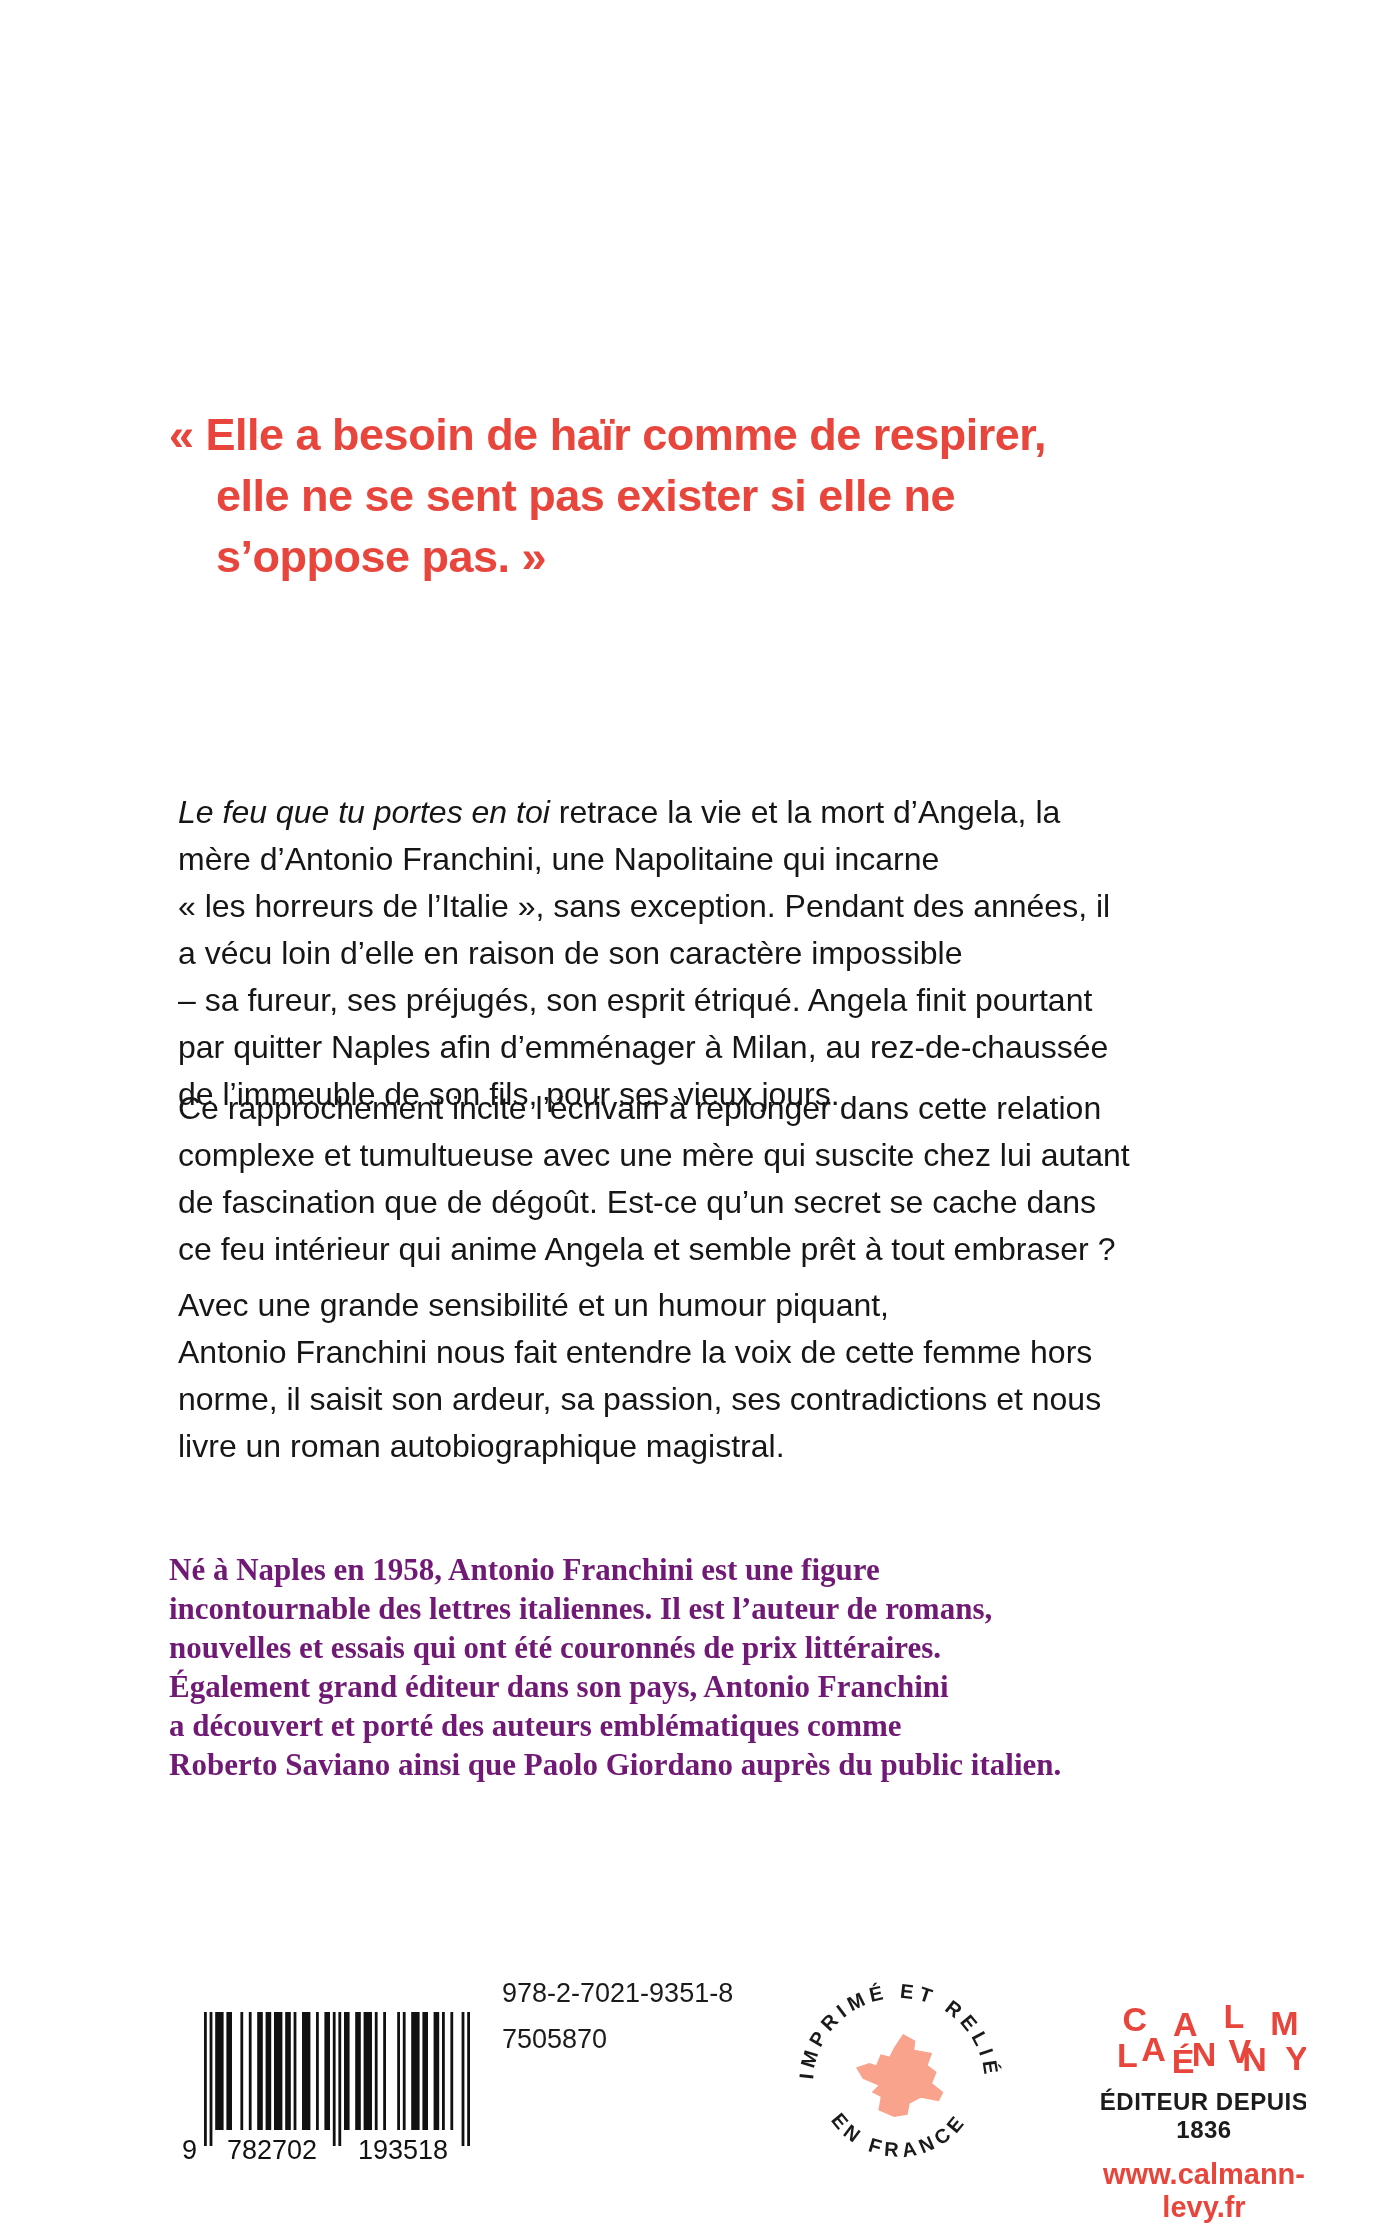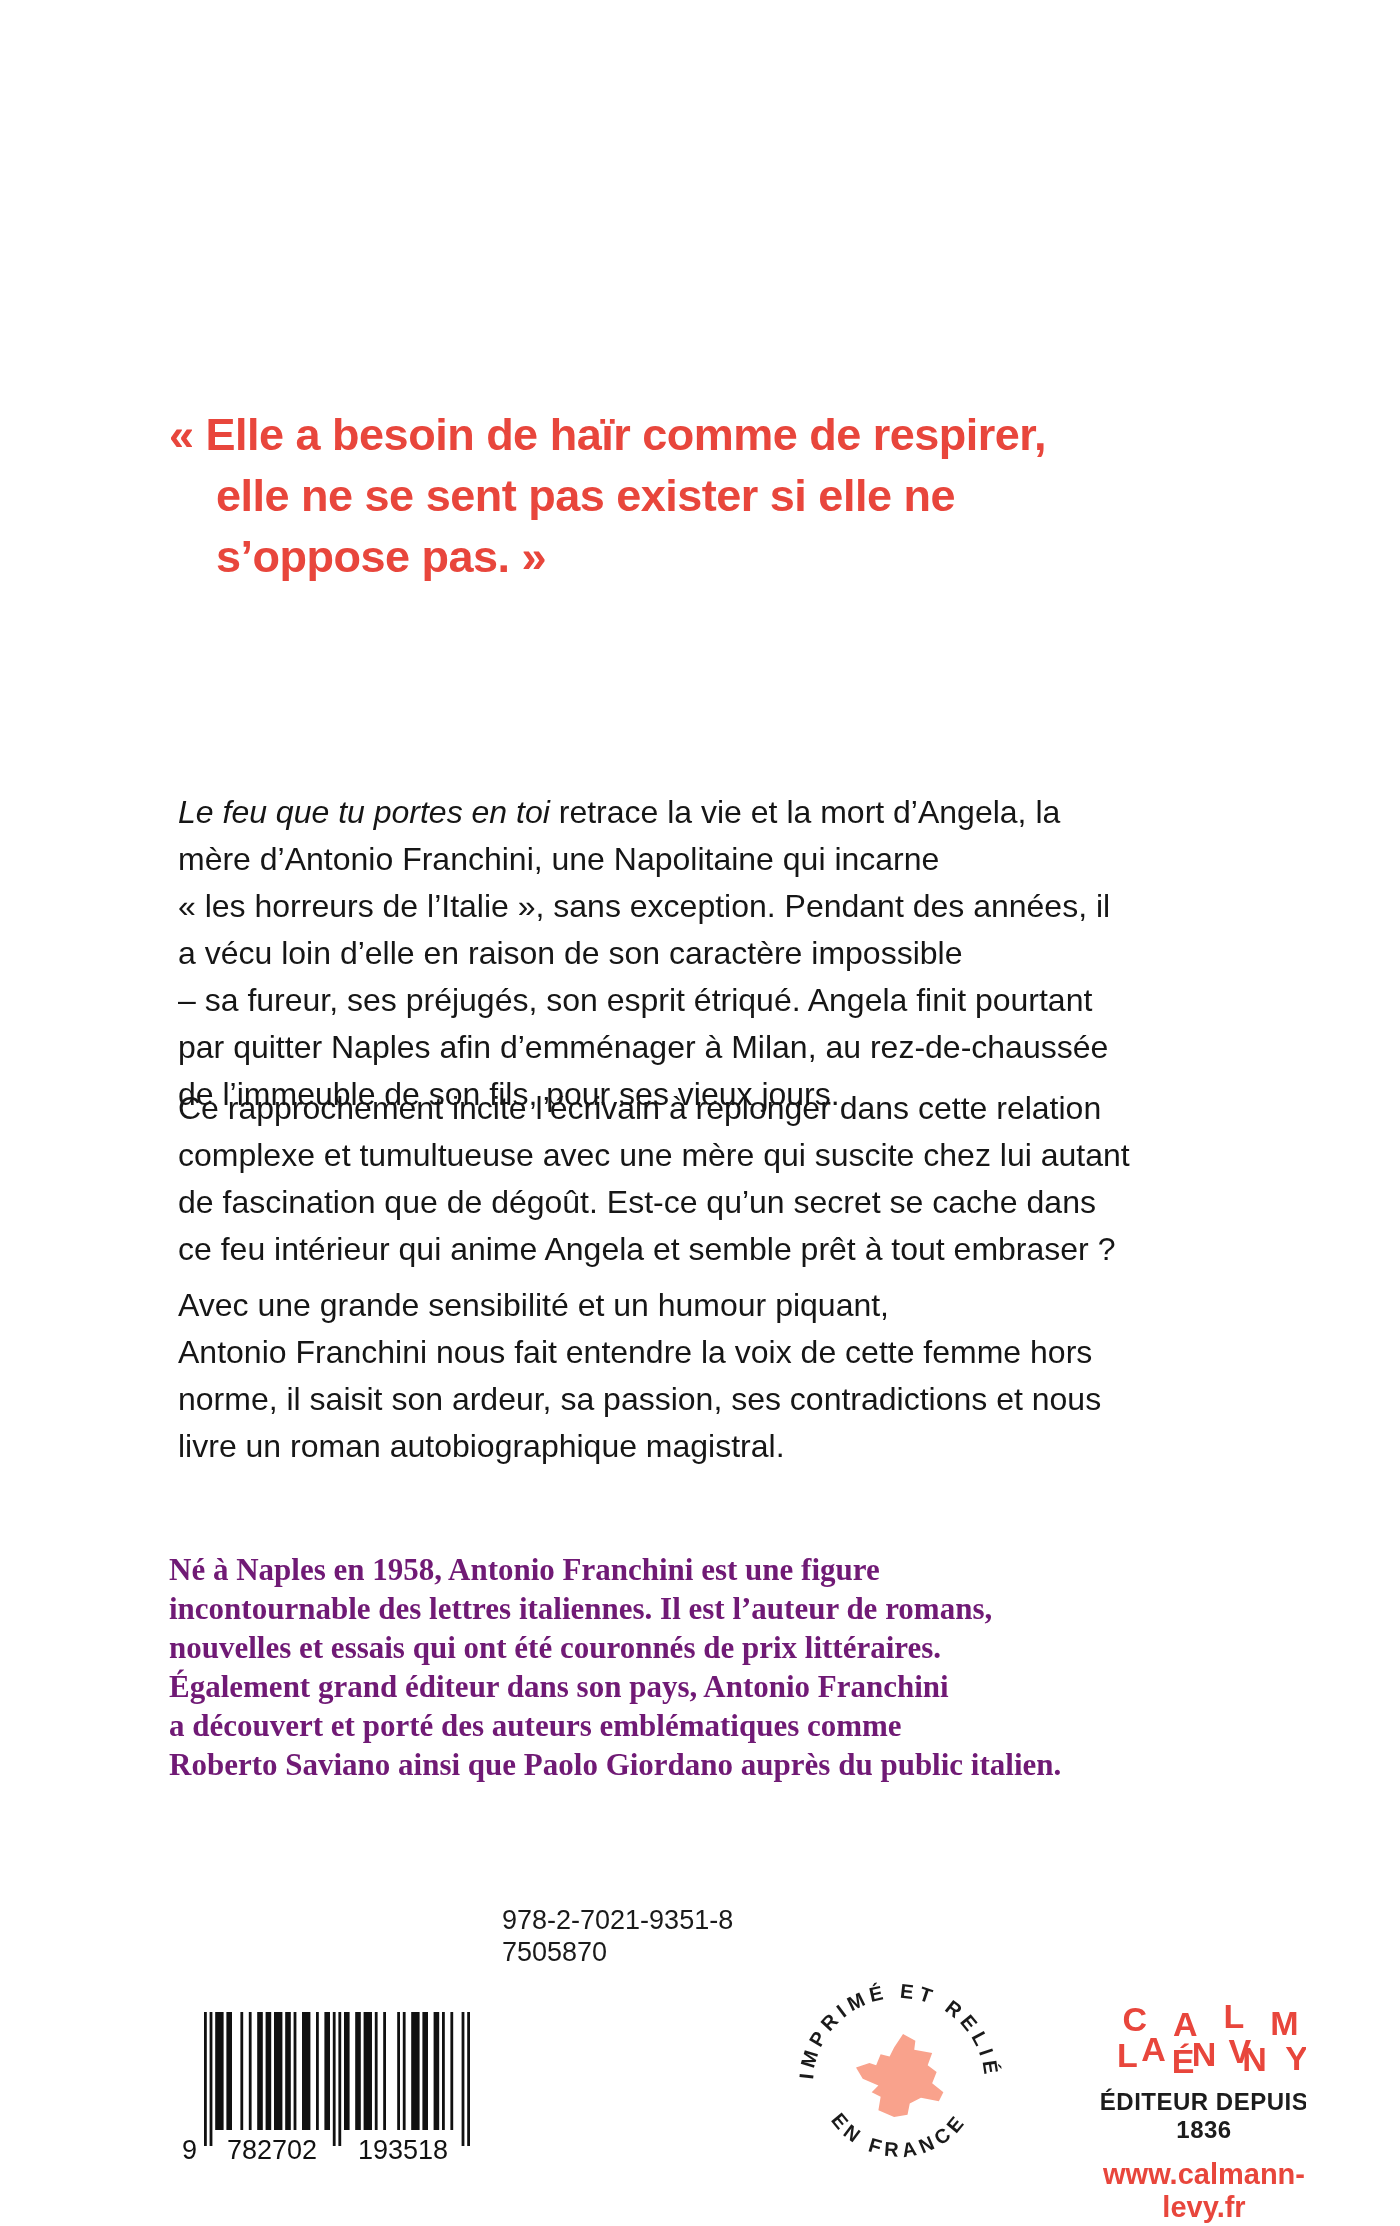--- a/index.html
+++ b/index.html
@@ -56,23 +56,23 @@
     line-height: 39px;
     color: #701a75;
     white-space: pre-line;
   }
 
   
   .barcode-svg { left: 88px; top: 2010px; }
 
   .isbn-block {
     left: 408px;
-    top: 1904px;
+    top: 1970px;
     font-size: 27px;
-    line-height: 32px;
+    line-height: 46px;
     color: #1a1a1a;
     white-space: pre-line;
   }
   .price-block {
     left: 408px;
     top: 2096px;
     font-size: 27px;
     line-height: 34px;
     color: #1a1a1a;
     white-space: pre-line;

